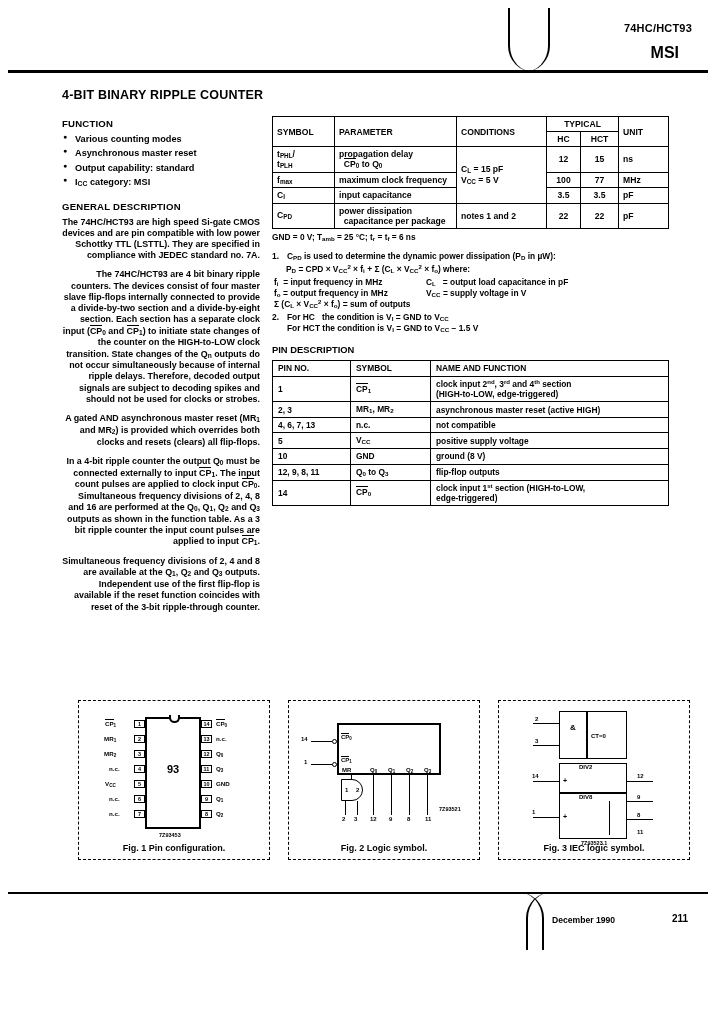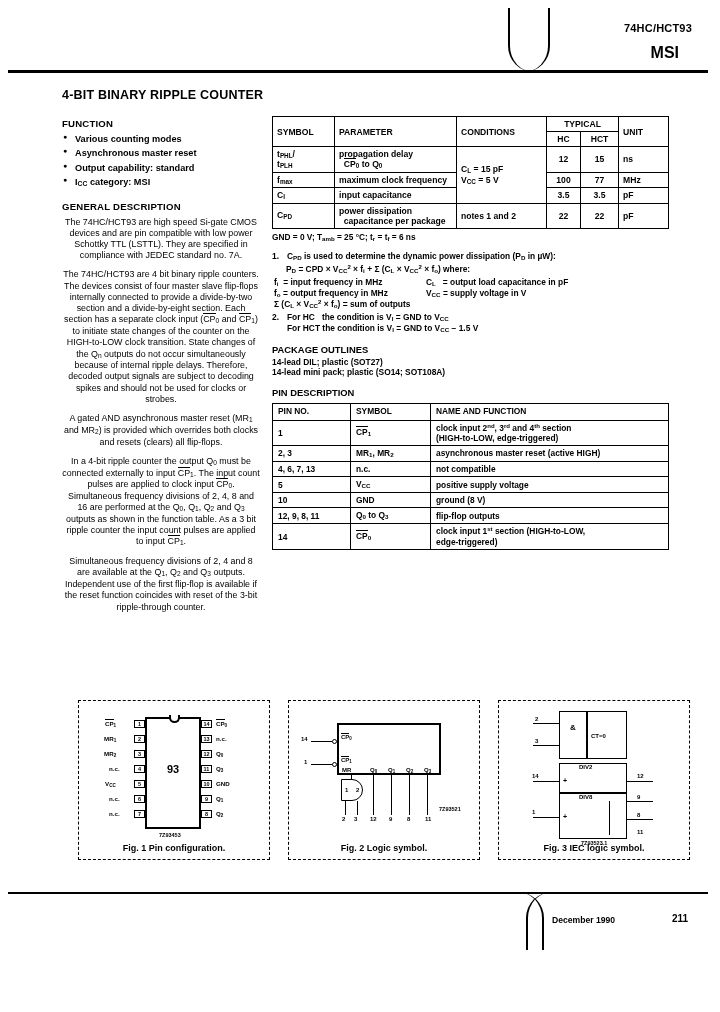--- a/index.html
+++ b/index.html
@@ -76,22 +76,22 @@
     font-size: 9.2px; font-weight: bold;
     margin: 0 0 3.5px 0; padding-left: 13px; position: relative;
     line-height: 1.18;
   }
   ul.features li:before {
     content: "\25CF"; position: absolute; left: 1px; top: -1px;
     font-size: 7px;
   }
   .gd-body p {
     font-size: 8.9px; line-height: 1.26; margin: 0 0 8px 0;
-    font-weight: normal;
-    text-align: center;
+    font-weight: bold;
+    text-align: right;
   }
   .gd-body p.tight { margin-bottom: 0; }
   sub { font-size: .74em; vertical-align: -0.22em; }
   sup { font-size: .72em; vertical-align: 0.45em; }
   .ovl { border-top: 1px solid #000; padding-top: 0px; }
 
   
   .col-right {
     position: absolute; left: 272px; top: 116px; width: 396px;
   }
@@ -373,25 +373,20 @@
 
       <div class="note-item" style="margin-top:1px">
         <div class="note-num">2.</div>
         <div class="note-body">
           For HC&nbsp;&nbsp; the condition is V<sub>I</sub> = GND to V<sub>CC</sub><br>
           For HCT the condition is V<sub>I</sub> = GND to V<sub>CC</sub> − 1.5 V
         </div>
       </div>
     </div>
 
-    <div class="pkg">
-      <h3>PACKAGE OUTLINES</h3>
-      <div>14-lead DIL; plastic (SOT27)</div>
-      <div>14-lead mini pack; plastic (SO14; SOT108A)</div>
-    </div>
 
     <div class="pindesc-h">PIN DESCRIPTION</div>
 
     <table class="pins">
       <colgroup>
           <col style="width:78px">
           <col style="width:80px">
           <col style="width:238px">
         </colgroup>
       <thead>

